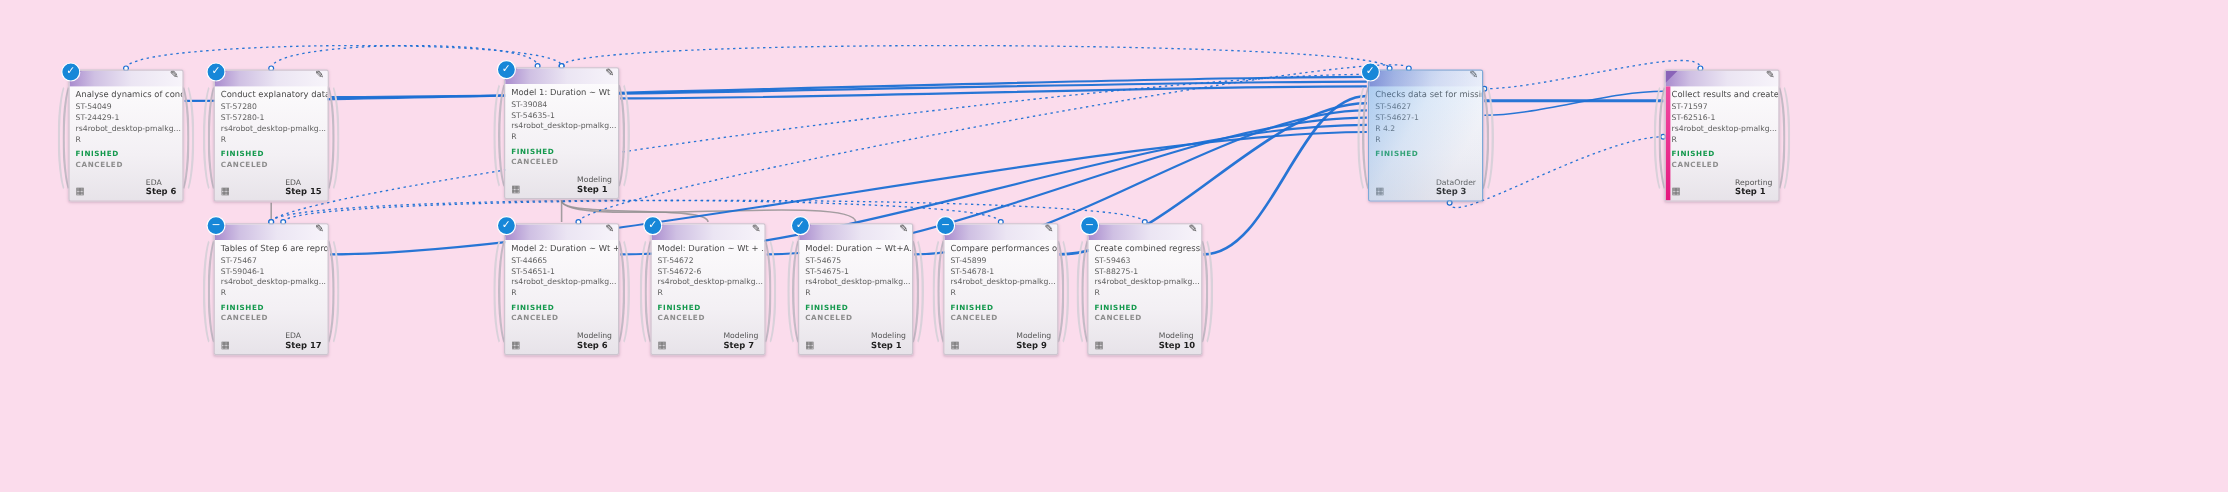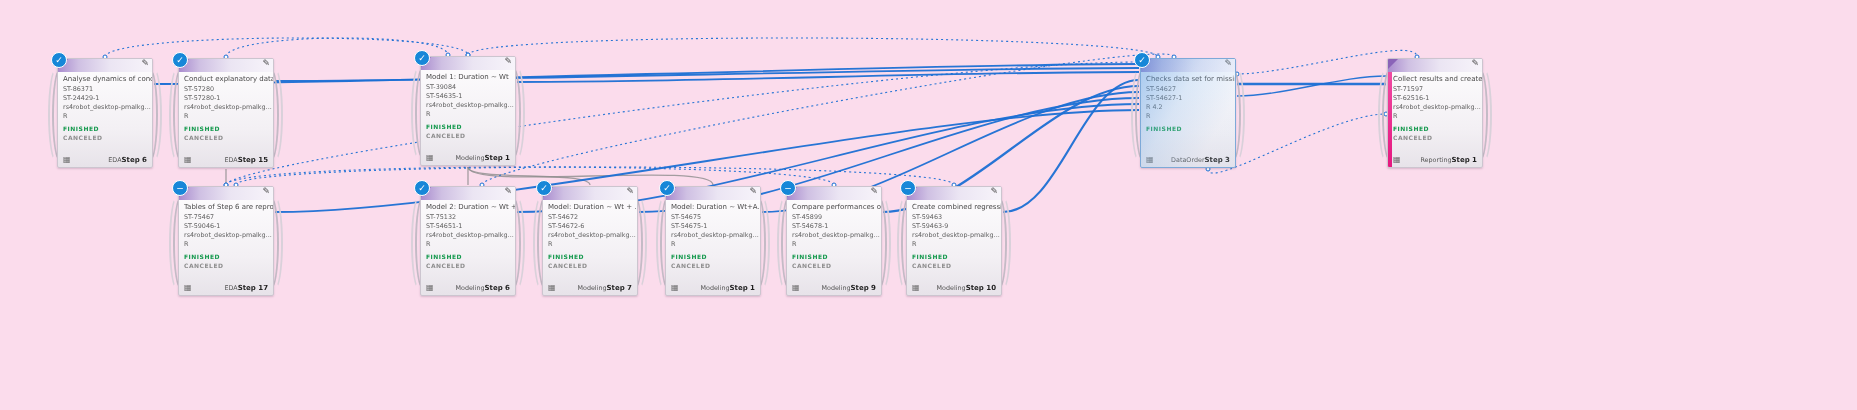--- a/index.html
+++ b/index.html
@@ -30,21 +30,21 @@
   .pencil{position:absolute;right:3px;top:-1px;font-size:9px;color:#4a4a4a;cursor:pointer;}
 
   .title{font-size:7px;color:#4a4a4a;padding:3px 4px 2px 5px;white-space:nowrap;overflow:hidden;}
   .meta{font-size:6.4px;color:#5f5f5f;padding:0 4px 0 5px;line-height:1.4;white-space:nowrap;overflow:hidden;}
   .st{font-size:6px;font-weight:700;letter-spacing:.5px;padding:0 4px 0 5px;line-height:1.5;}
   .fin{color:#14994d;margin-top:3px;}
   .can{color:#8d8d8d;}
 
   .foot{margin-top:auto;display:flex;justify-content:space-between;align-items:flex-end;padding:0 5px 3px;}
   .grid{font-size:8px;color:#6a6a6a;line-height:1;cursor:pointer;}
-  .catstep{display:flex;flex-direction:row;align-items:center;}
+  .catstep{display:flex;flex-direction:column;align-items:flex-start;}
   .cat{font-size:6.4px;color:#555;}
   .step{font-size:7px;font-weight:700;color:#1f1f1f;}
 
   .stripe{position:absolute;left:0;top:13px;bottom:0;width:4px;z-index:3;}
   .stripe.pink{background:linear-gradient(180deg,#f04aa2,#e5177f);}
 
   .badge{position:absolute;left:-6px;top:-6px;width:14px;height:14px;border-radius:50%;
          background:#1787d8;color:#fff;font-size:9px;line-height:14px;text-align:center;
          border:1px solid #fff;z-index:4;cursor:pointer;}
 </style>
@@ -102,21 +102,21 @@
     <div class="arc al2"></div>
     <div class="arc al1"></div>
     <div class="arc ar2"></div>
     <div class="arc ar1"></div>
     <div class="card">
 
       <div class="hdr">
         <span class="pencil">✎</span>
       </div>
       <div class="title">Analyse dynamics of conc...</div>
-      <div class="meta">ST-86371</div>
+      <div class="meta">ST-54049</div>
       <div class="meta">ST-24429-1</div>
       <div class="meta">rs4robot_desktop-pmalkg...</div>
       <div class="meta">R</div>
       <div class="st fin">FINISHED</div>
       <div class="st can">CANCELED</div>
       <div class="foot">
         <span class="grid">▦</span>
         <span class="catstep">
           <span class="cat">EDA</span>
           <span class="step">Step 6</span>
@@ -264,21 +264,21 @@
     <div class="arc al2"></div>
     <div class="arc al1"></div>
     <div class="arc ar2"></div>
     <div class="arc ar1"></div>
     <div class="card">
 
       <div class="hdr">
         <span class="pencil">✎</span>
       </div>
       <div class="title">Model 2: Duration ~ Wt +...</div>
-      <div class="meta">ST-75132</div>
+      <div class="meta">ST-44665</div>
       <div class="meta">ST-54651-1</div>
       <div class="meta">rs4robot_desktop-pmalkg...</div>
       <div class="meta">R</div>
       <div class="st fin">FINISHED</div>
       <div class="st can">CANCELED</div>
       <div class="foot">
         <span class="grid">▦</span>
         <span class="catstep">
           <span class="cat">Modeling</span>
           <span class="step">Step 6</span>
@@ -373,21 +373,21 @@
     <div class="arc al1"></div>
     <div class="arc ar2"></div>
     <div class="arc ar1"></div>
     <div class="card">
 
       <div class="hdr">
         <span class="pencil">✎</span>
       </div>
       <div class="title">Create combined regressi...</div>
       <div class="meta">ST-59463</div>
-      <div class="meta">ST-59463-9</div>
+      <div class="meta">ST-88275-1</div>
       <div class="meta">rs4robot_desktop-pmalkg...</div>
       <div class="meta">R</div>
       <div class="st fin">FINISHED</div>
       <div class="st can">CANCELED</div>
       <div class="foot">
         <span class="grid">▦</span>
         <span class="catstep">
           <span class="cat">Modeling</span>
           <span class="step">Step 10</span>
         </span>

